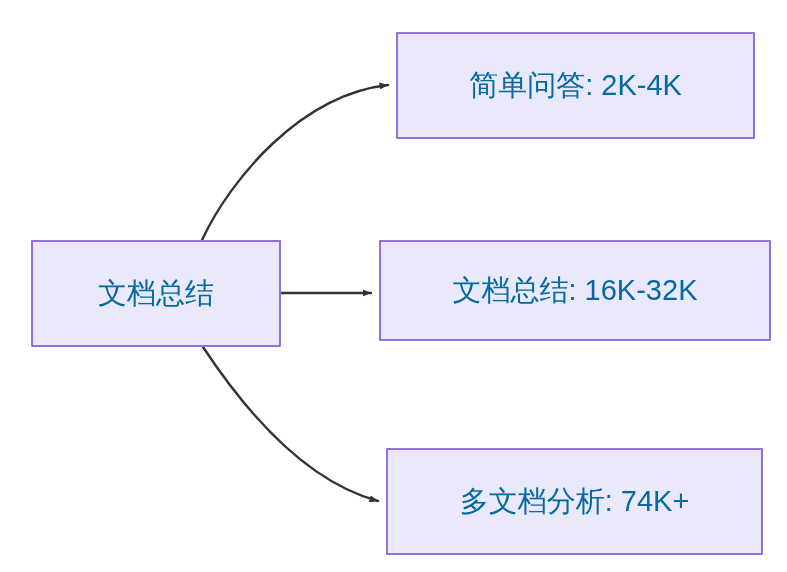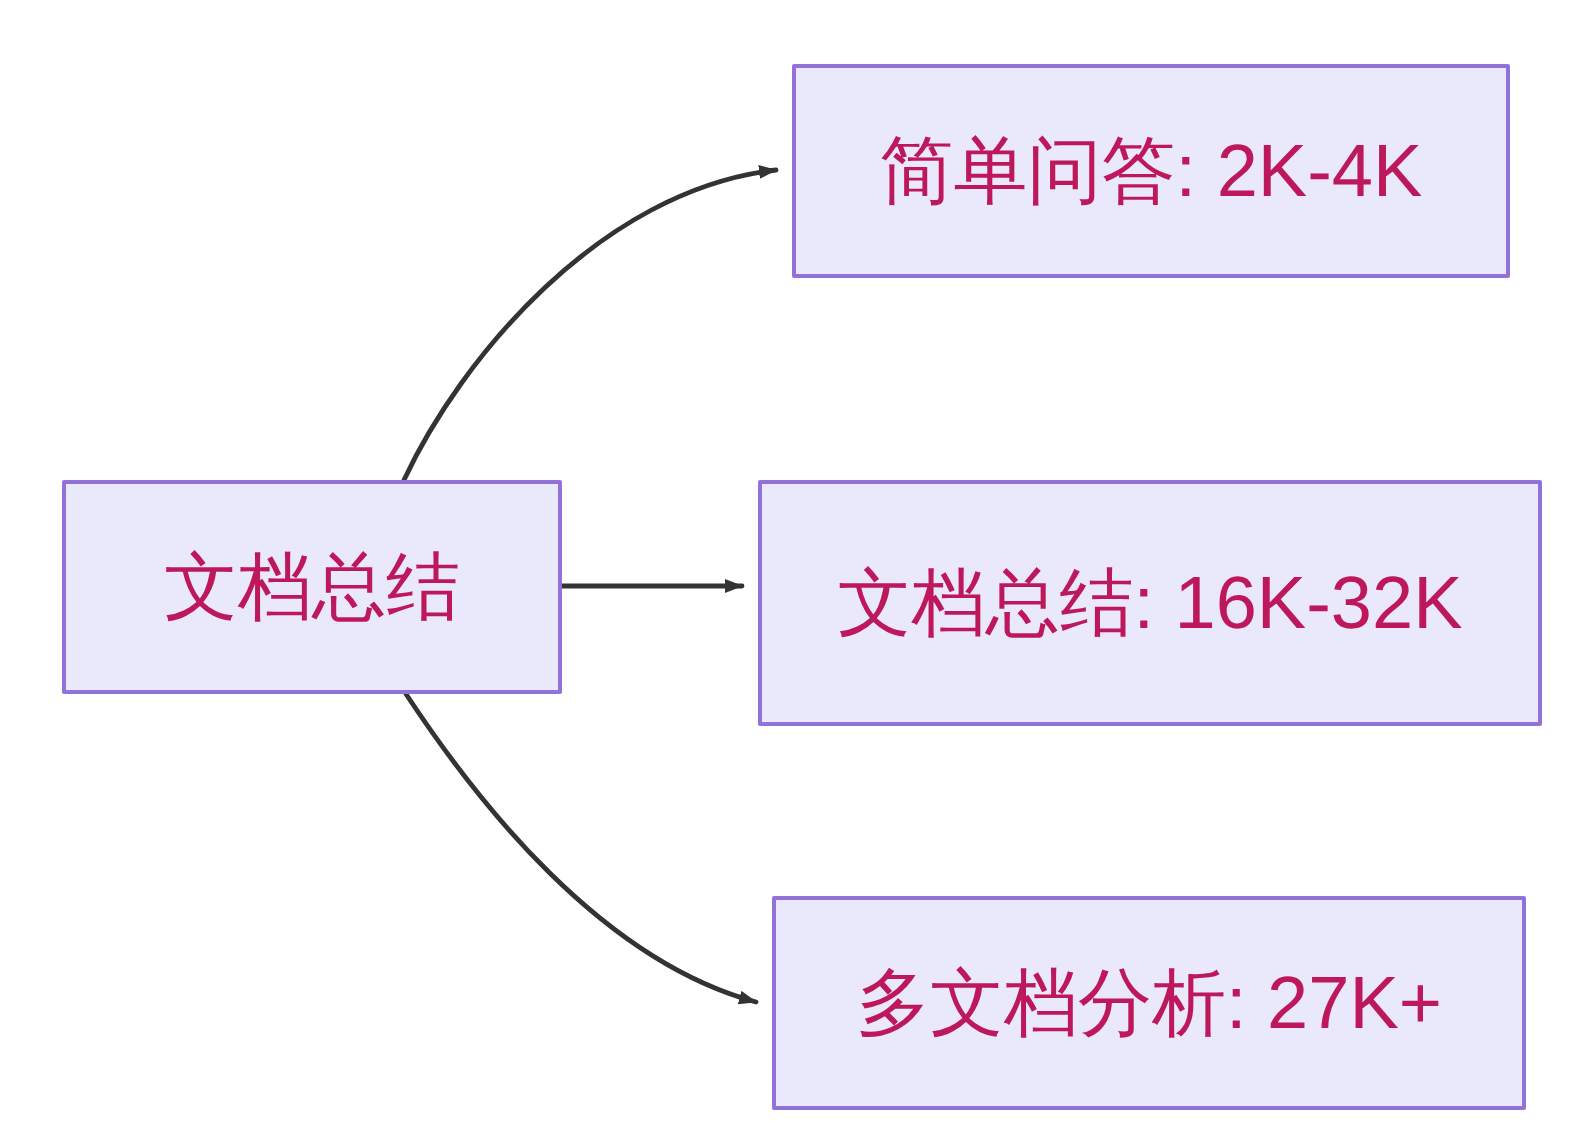--- a/index.html
+++ b/index.html
@@ -33,31 +33,31 @@
     position: absolute;
     box-sizing: border-box;
     background: #eae8fb;
     border: 2px solid #9272d8;
     border-radius: 1px;
     display: flex;
     align-items: center;
     justify-content: center;
   }
   .node-label {
-    color: #be185d;
-    font-size: 37px;
+    color: #0369a1;
+    font-size: 29px;
     line-height: 1;
     letter-spacing: 0px;
     white-space: nowrap;
     font-family: "Liberation Sans", "DejaVu Sans", sans-serif;
   }
   
   #node-task-type      { left: 31px;  top: 240px; width: 250px; height: 107px; }
   #node-simple-qa      { left: 396px; top: 32px;  width: 359px; height: 107px; }
-  #node-doc-summary    { left: 379px; top: 240px; width: 392px; height: 123px; justify-content: center; }
+  #node-doc-summary    { left: 379px; top: 240px; width: 392px; height: 101px; justify-content: center; }
   #node-multidoc       { left: 386px; top: 448px; width: 377px; height: 107px; }
 </style>
 </head>
 <body>
 
 <div id="diagram-canvas">
 
   <svg class="edge-layer" width="787" height="572" viewBox="0 0 787 572" xmlns="http://www.w3.org/2000/svg">
     <defs>
       <marker id="arrowhead" markerWidth="9" markerHeight="7" refX="8.5" refY="3.5" orient="auto" markerUnits="userSpaceOnUse">
@@ -78,16 +78,16 @@
 
   <div class="node" id="node-simple-qa">
     <span class="node-label">简单问答: 2K-4K</span>
   </div>
 
   <div class="node" id="node-doc-summary">
     <span class="node-label">文档总结: 16K-32K</span>
   </div>
 
   <div class="node" id="node-multidoc">
-    <span class="node-label">多文档分析: 27K+</span>
+    <span class="node-label">多文档分析: 74K+</span>
   </div>
 
 </div>
 
 </body></html>

